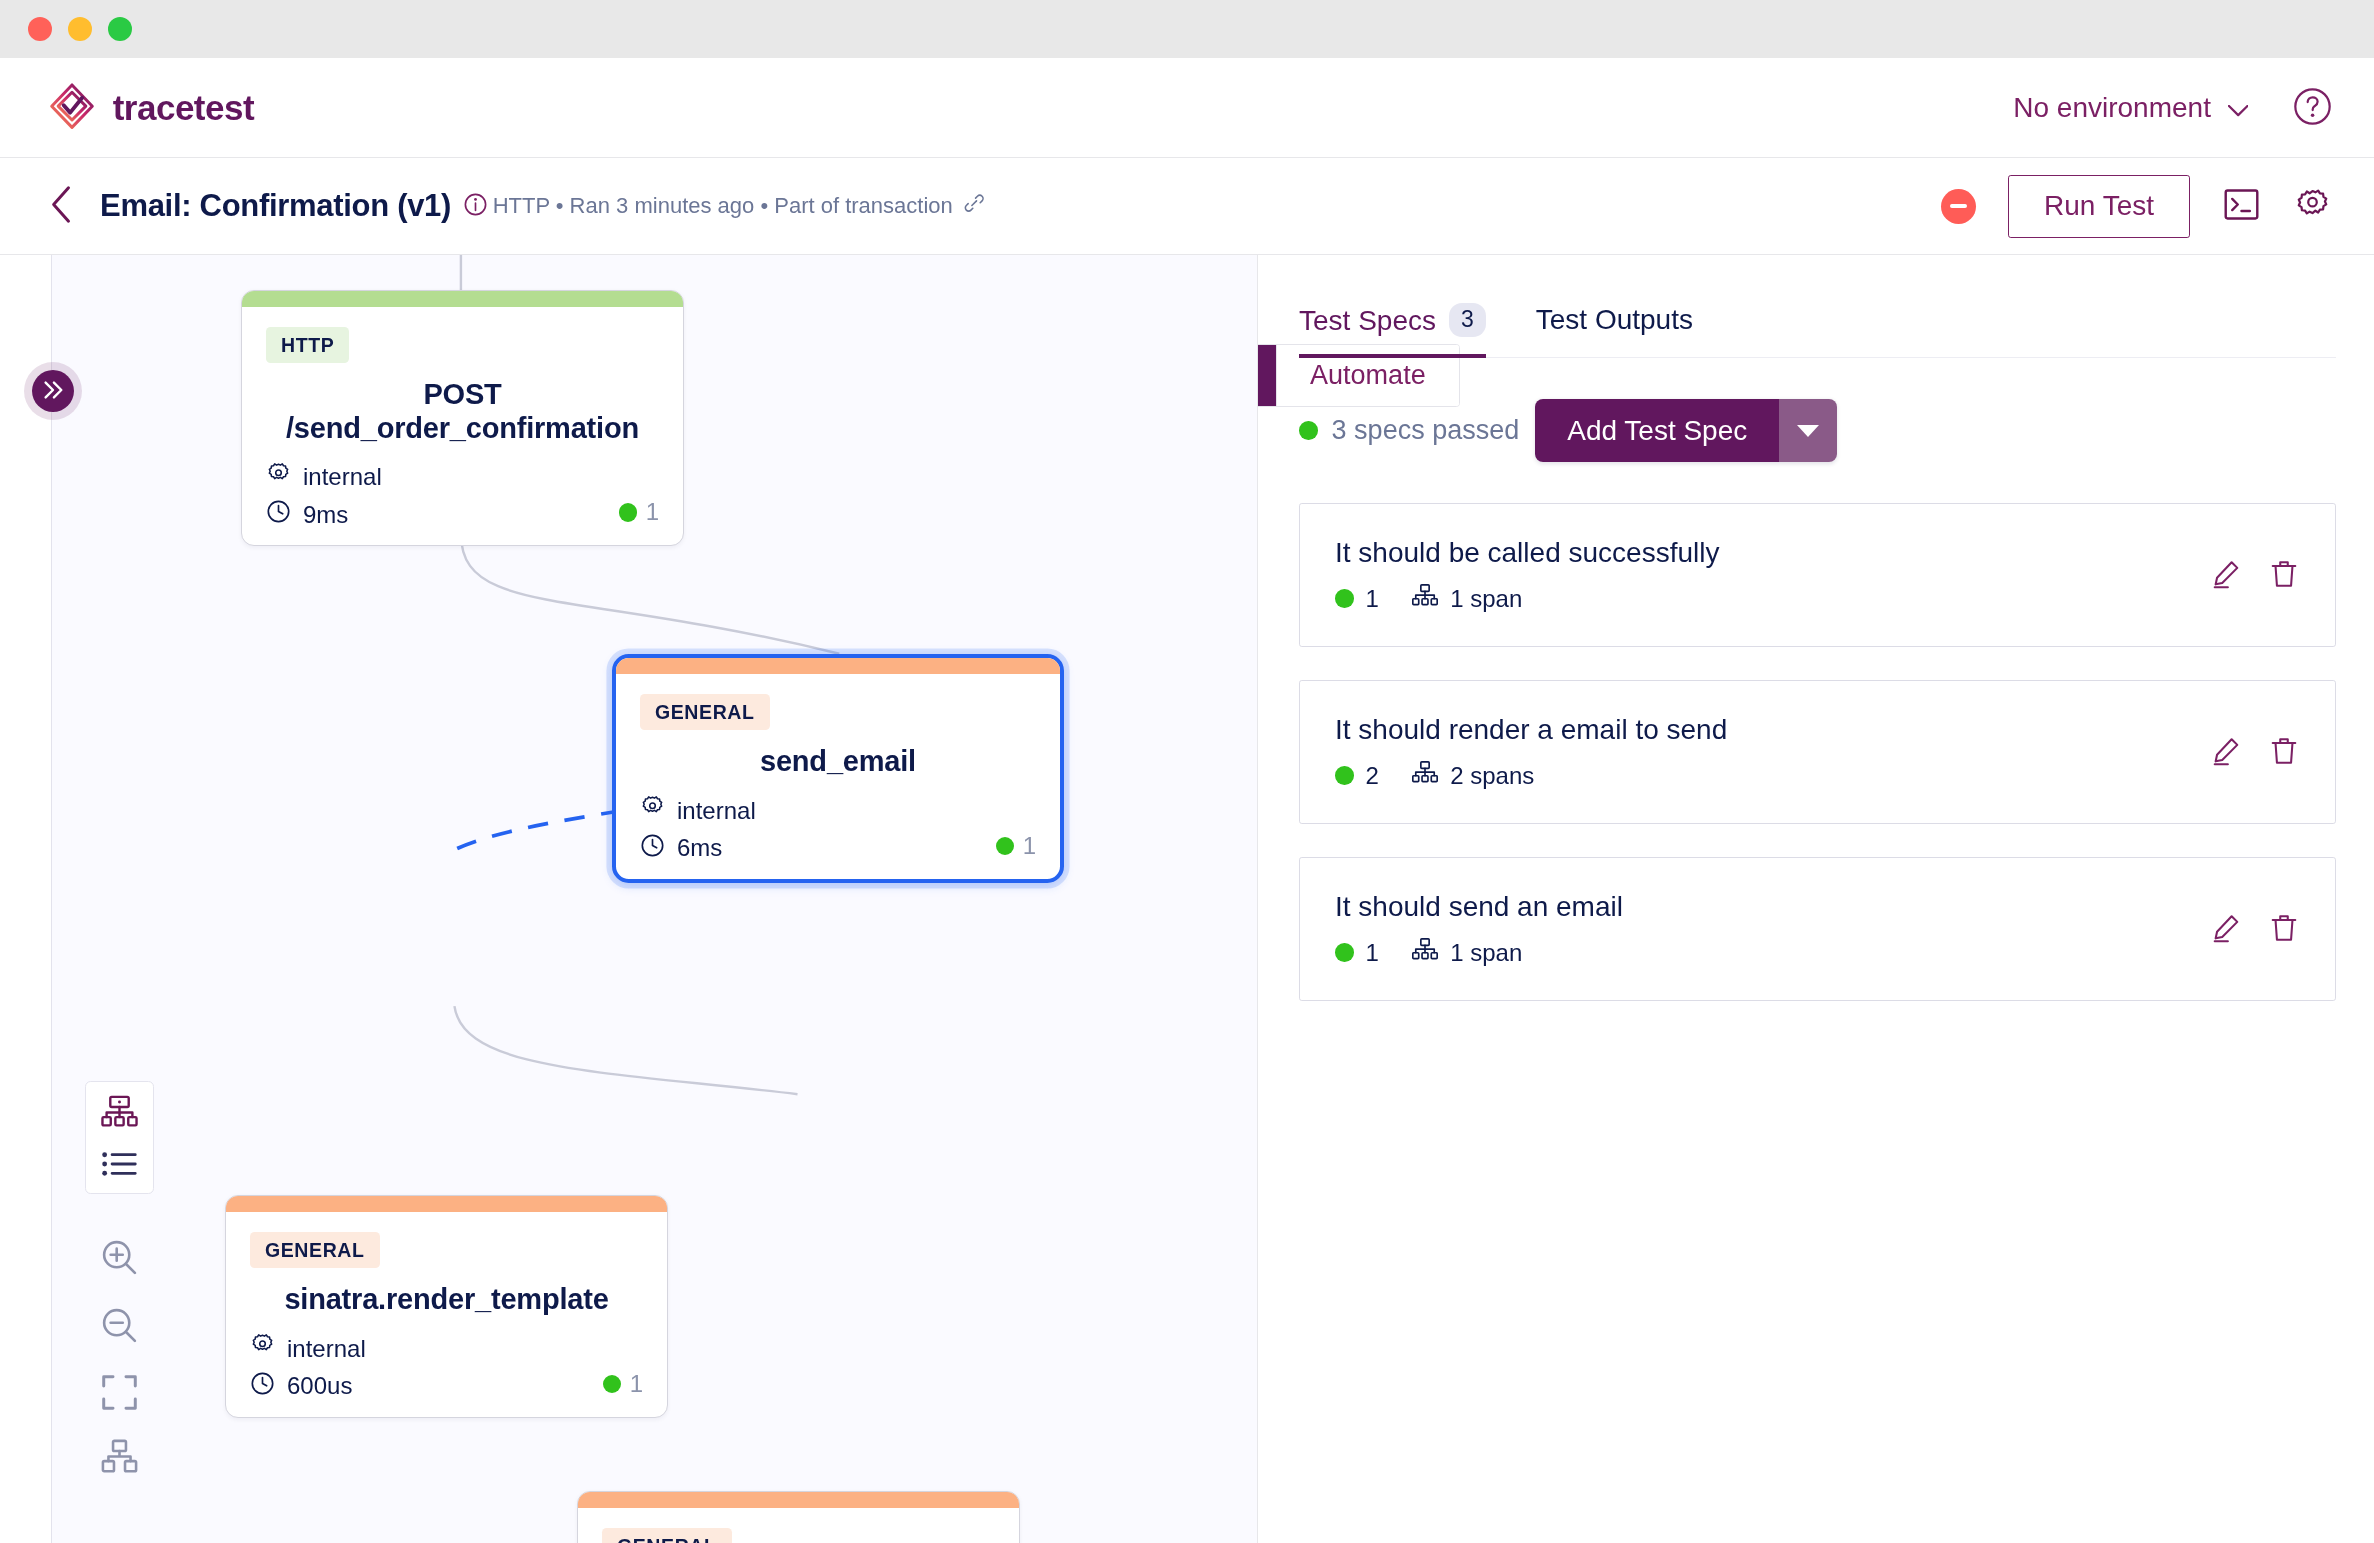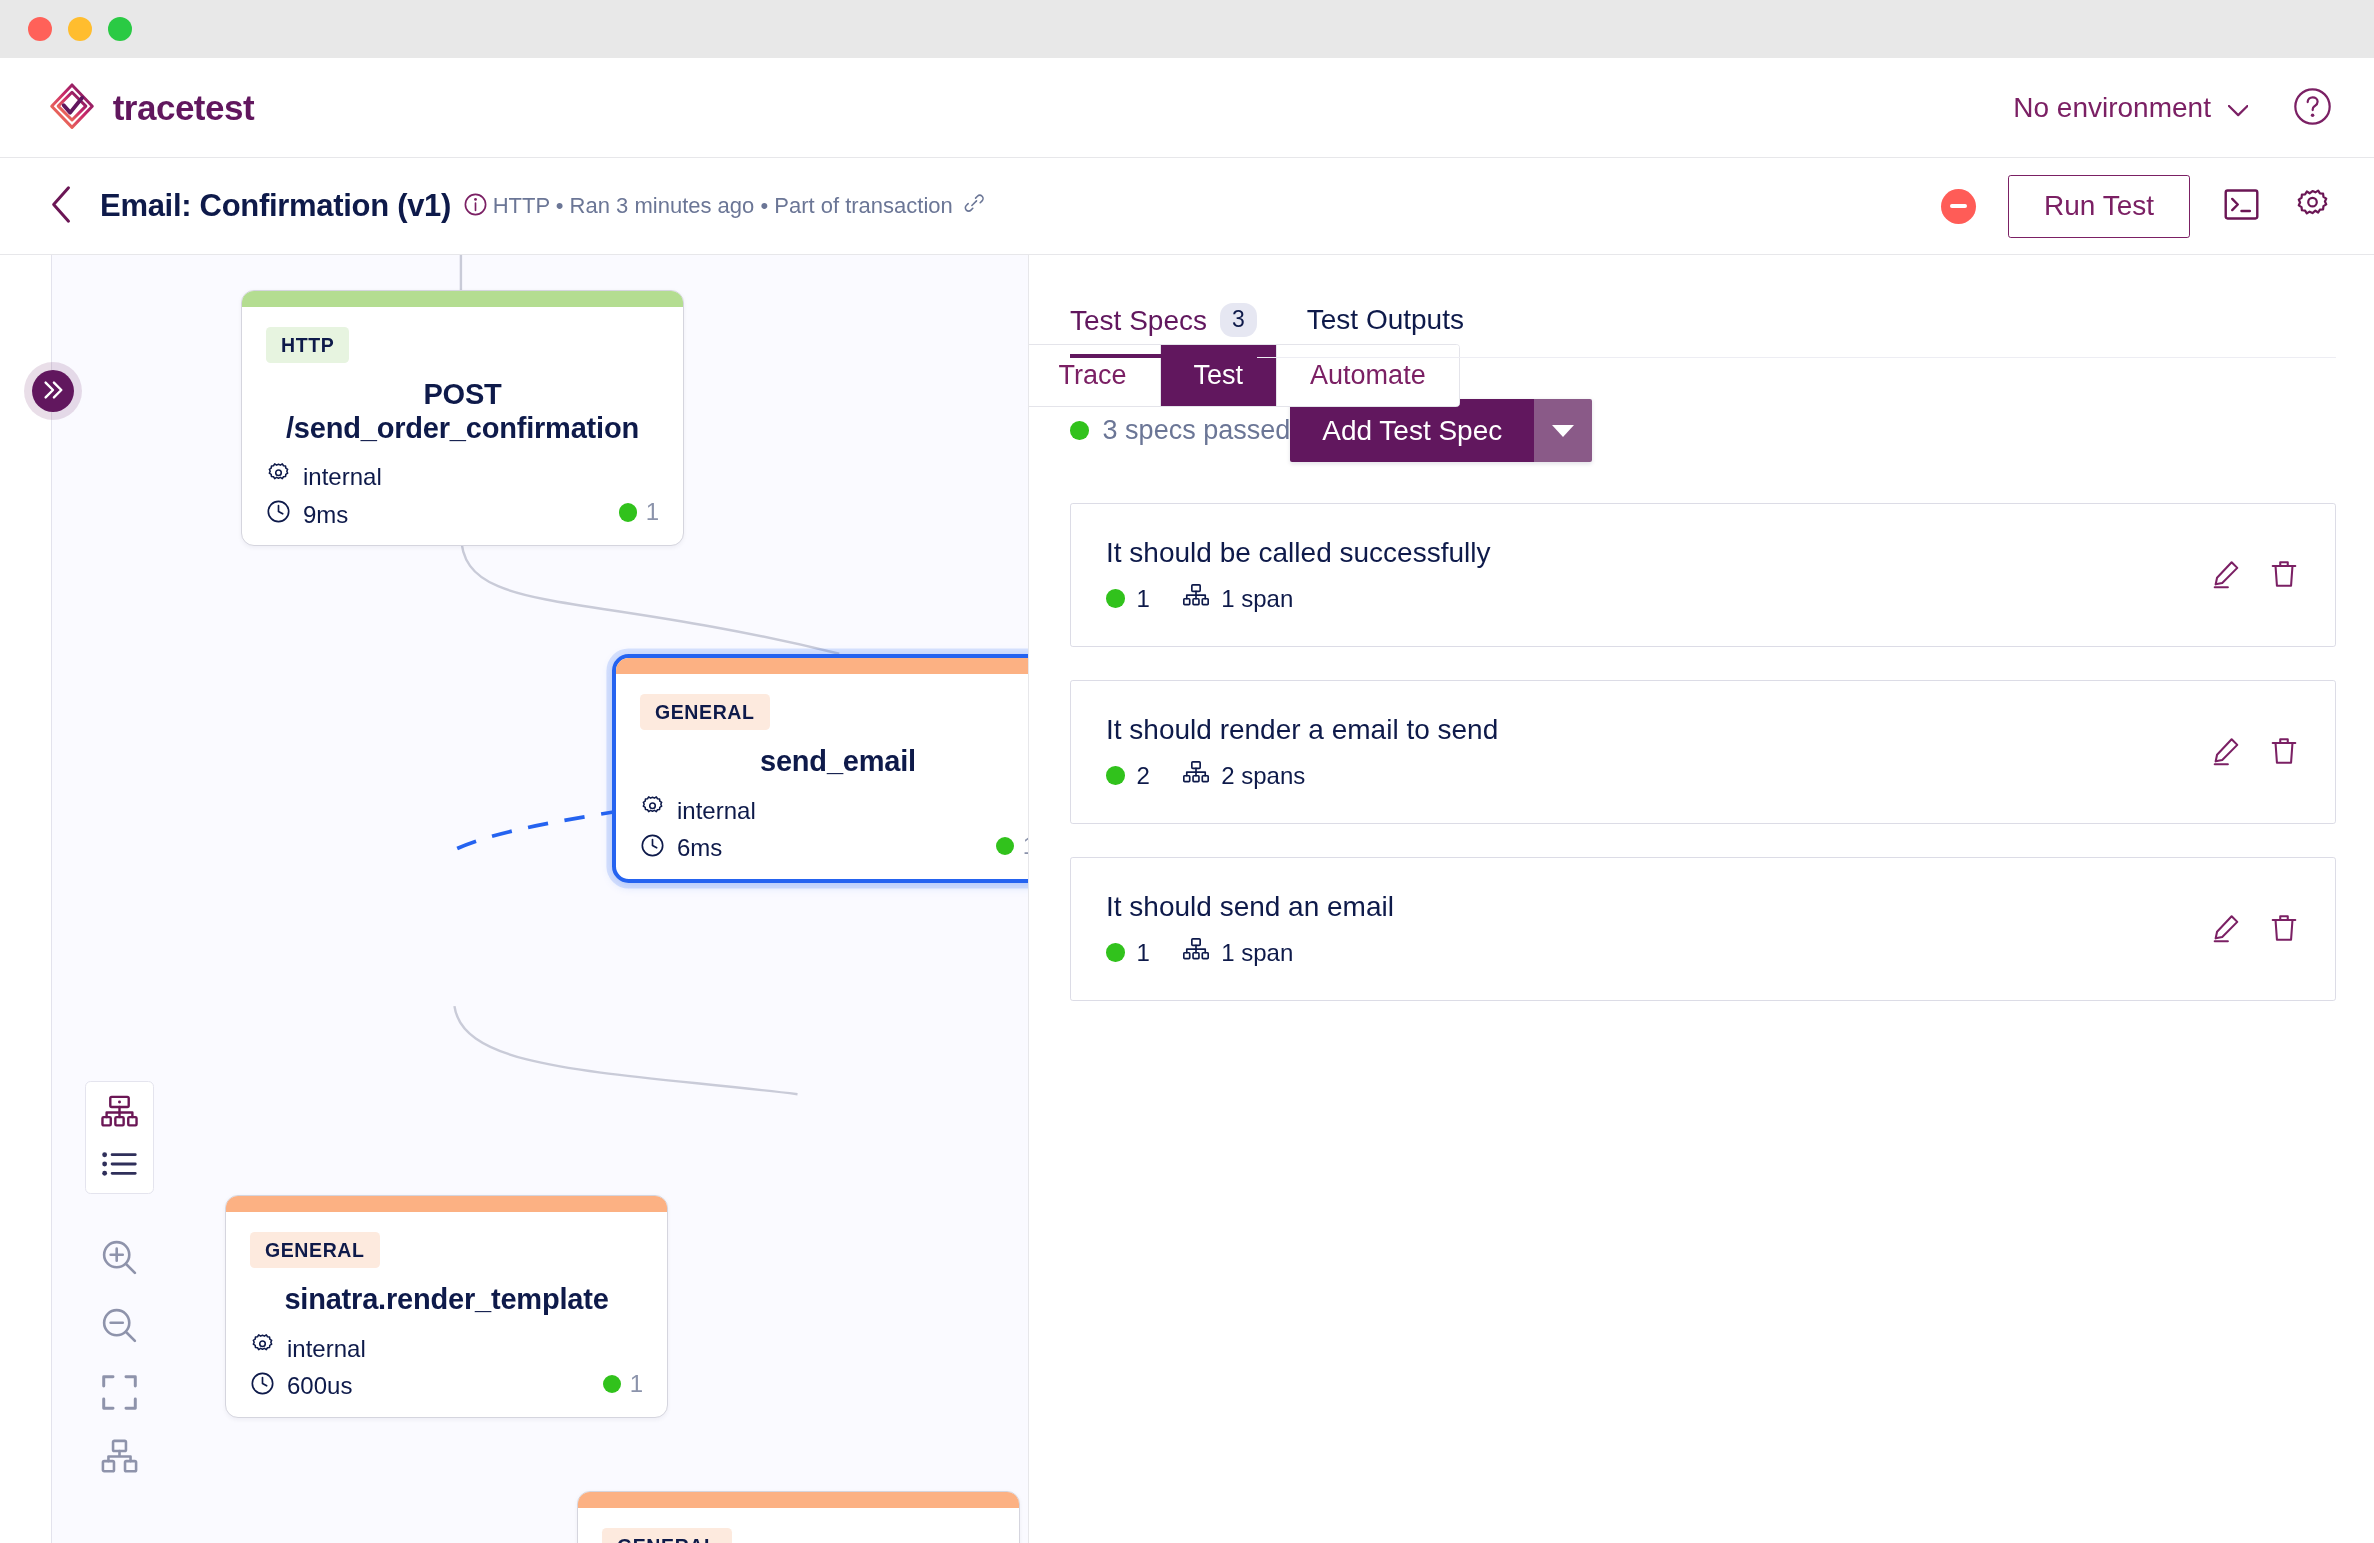--- a/index.html
+++ b/index.html
@@ -145,21 +145,21 @@
   .icon-btn { width: 39px; height: 39px; cursor: pointer; }
 
   
   .body-split {
     display: flex;
     height: calc(1543px - 58px - 100px - 97px);
   }
 
   
   .graph-panel {
-    width: 1029px;
+    width: 1258px;
     position: relative;
     background: #fafaff;
     border-right: 0.9px solid #e7e7ea;
     overflow: hidden;
   }
   .graph-gutter {
     position: absolute;
     left: 0; top: 0; bottom: 0;
     width: 52px;
     background: #ffffff;
@@ -298,23 +298,24 @@
   .specs-toolbar {
     margin-top: 41px;
     display: flex; align-items: center; justify-content: flex-start;
   }
   .passed-label {
     display: flex; align-items: center; gap: 14px;
     font-size: 27px; color: #6b7696;
   }
   .add-spec-group {
     display: flex;
-    border-radius: 2px;
+    border-radius: 8px;
     overflow: hidden;
     box-shadow: 0 1.9px 4.6px rgba(20,20,60,0.12);
+    margin-left: 16px;
   }
   .add-spec-main {
     background: #61175e;
     color: #fff;
     font-size: 28px;
     padding: 0 32px;
     height: 63px;
     display: flex; align-items: center;
     border: none;
     cursor: pointer;

